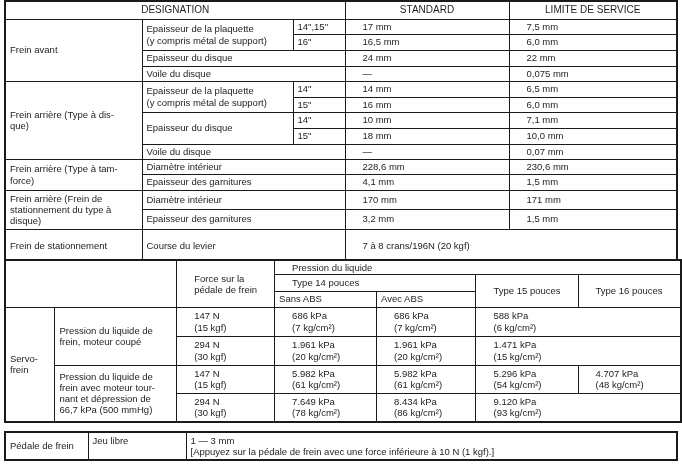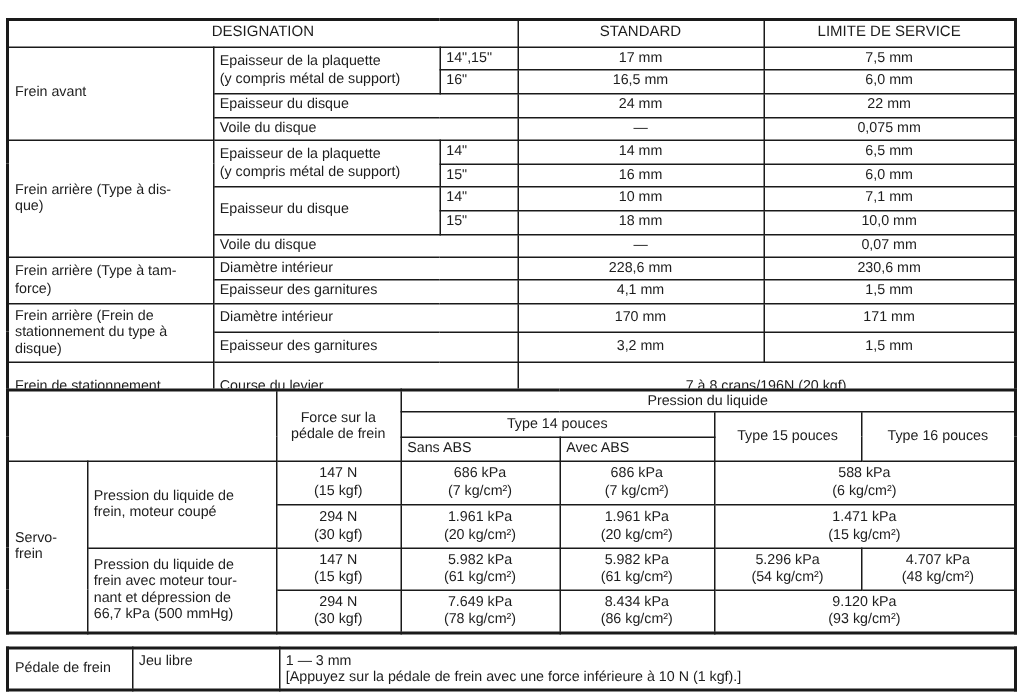--- a/index.html
+++ b/index.html
@@ -11,24 +11,24 @@
   table{
     border-collapse:collapse;table-layout:fixed;position:absolute;left:4px;
     background:#ffffff;border:2px solid #1a1a1a;
   }
   td{
     border:1px solid #1a1a1a;
     font-size:9.5px;line-height:1.18;
     padding:0 2px 0 4px;vertical-align:middle;overflow:hidden;
     white-space:nowrap;
   }
-  td.c{text-align:center;padding:0 1px;}
+  td.c{text-align:left;padding:0 17px;}
   td.hd{font-size:10px;text-align:center;padding:0 1px;}
   .ln{display:block;}
-  #t1{top:12px;}
+  #t1{top:0;}
   #t2{top:259px;}
   #t3{top:431px;}
 </style>
 </head>
 <body>
 
 <table id="t1">
   <colgroup>
     <col style="width:137px">
       <col style="width:151px">

